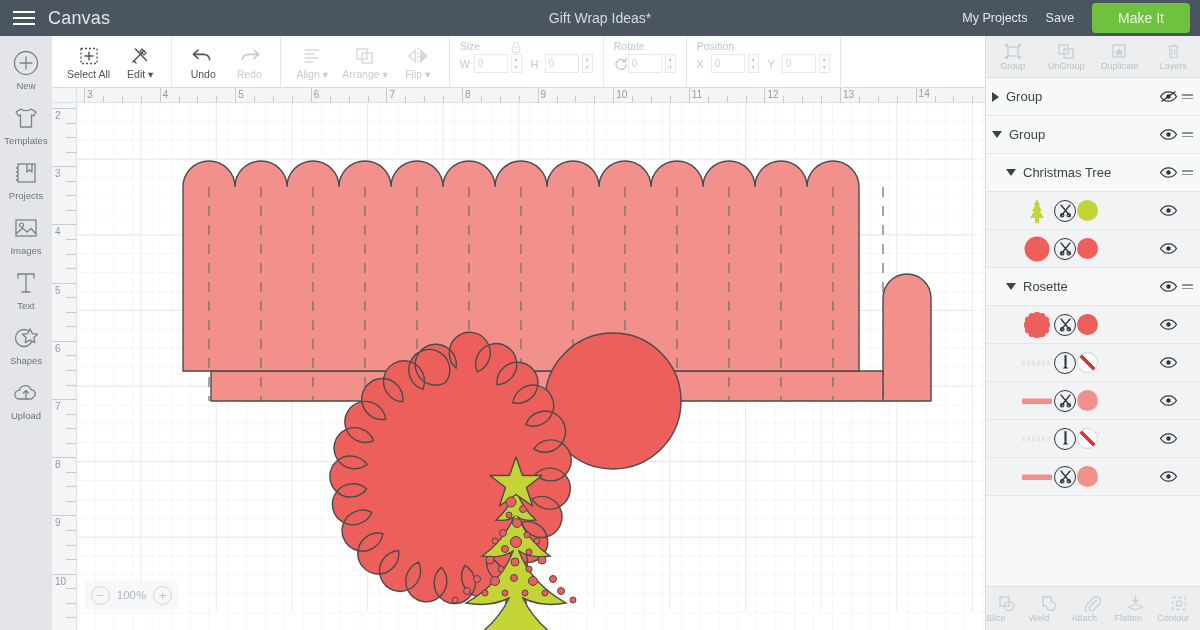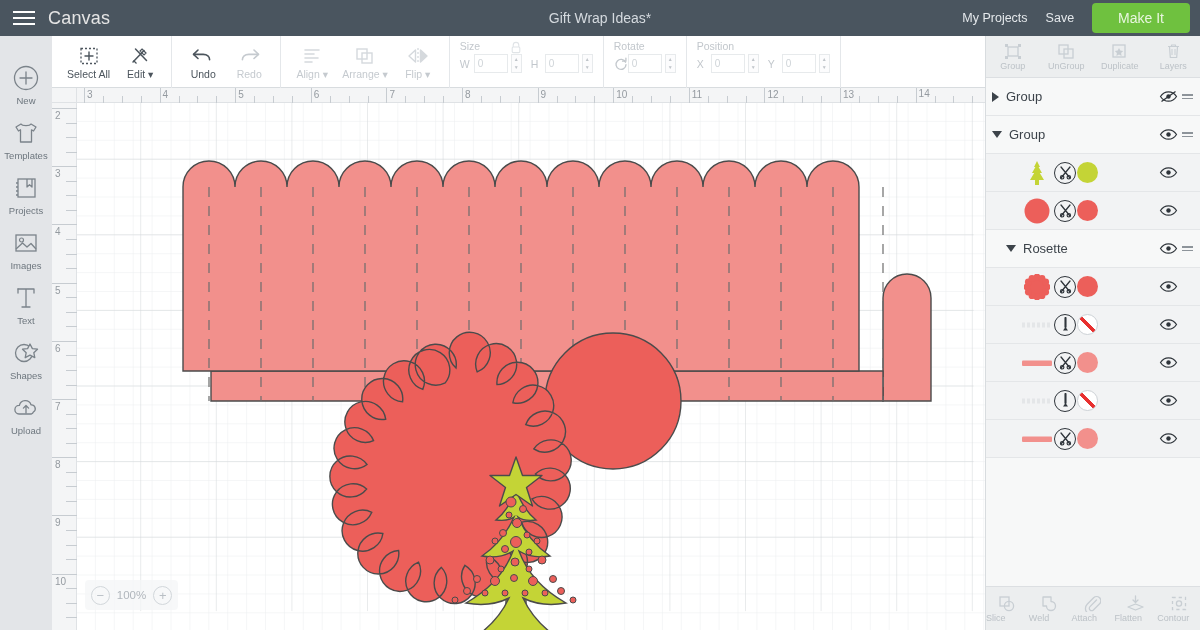--- a/index.html
+++ b/index.html
@@ -34,21 +34,21 @@
   .make-it-btn {
     background: #6fc13f; color: #e9f6e0; font-size: 14px;
     border: none; border-radius: 4px; padding: 7px 26px; cursor: pointer;
     font-family: inherit;
   }
 
   
   .left-rail {
     position: absolute; top: 36px; left: 0; width: 52px; height: 594px;
     background: #e3e5e8; display: flex; flex-direction: column;
-    align-items: center; padding-top: 27px; gap: 12px;
+    align-items: center; padding-top: 12px; gap: 12px;
   }
   .rail-item { width: 52px; display:flex; flex-direction:column; align-items:center;
     cursor:pointer; gap:2px; }
   .rail-item .ic { width: 34px; height: 30px; display:flex; align-items:center; justify-content:center; }
   .rail-label { font-size: 9.5px; color: #6d767e; }
 
   
   .toolbar {
     position: absolute; top: 36px; left: 52px; width: 933px; height: 52px;
     background: #ffffff; border-bottom: 1px solid #d8dcdf;
@@ -714,20 +714,34 @@
             <svg width="19" height="13" viewBox="0 0 19 13">
               <path d="M1.5 6.5S4.5 1.8 9.5 1.8 17.5 6.5 17.5 6.5 14.5 11.2 9.5 11.2 1.5 6.5 1.5 6.5Z" fill="none" stroke="#2f353b" stroke-width="1.2"></path>
               <circle cx="9.5" cy="6.5" r="2.2" fill="#2f353b"></circle>
             </svg>
           </div>
           <div class="drag-h">
             <i></i>
             <i></i>
           </div>
         </div>
+        <div class="layer-row grp" style="padding-left: 20px;">
+          <div class="caret down"></div>
+          <div class="layer-name">Christmas Tree</div>
+          <div class="eye">
+            <svg width="19" height="13" viewBox="0 0 19 13">
+              <path d="M1.5 6.5S4.5 1.8 9.5 1.8 17.5 6.5 17.5 6.5 14.5 11.2 9.5 11.2 1.5 6.5 1.5 6.5Z" fill="none" stroke="#2f353b" stroke-width="1.2"></path>
+              <circle cx="9.5" cy="6.5" r="2.2" fill="#2f353b"></circle>
+            </svg>
+          </div>
+          <div class="drag-h">
+            <i></i>
+            <i></i>
+          </div>
+        </div>
         <div class="layer-row child" style="padding-left: 34px;">
           <div class="layer-thumb">
             <svg width="22" height="26" viewBox="0 0 22 26">
               <path d="M11 1 L14 7 H12.6 L16 13 H13.8 L18 20 H13 V25 H9 V20 H4 L8.2 13 H6 L9.4 7 H8 Z" fill="#c4d436"></path>
             </svg>
           </div>
           <div class="op-icon">
             <svg width="15" height="15" viewBox="0 0 15 15">
               <path d="M3 2 L12 13 M12 2 L3 13" stroke="#2f353b" stroke-width="1.3" stroke-linecap="round"></path>
               <circle cx="4.2" cy="12.3" r="1.7" fill="none" stroke="#2f353b" stroke-width="1.2"></circle>

